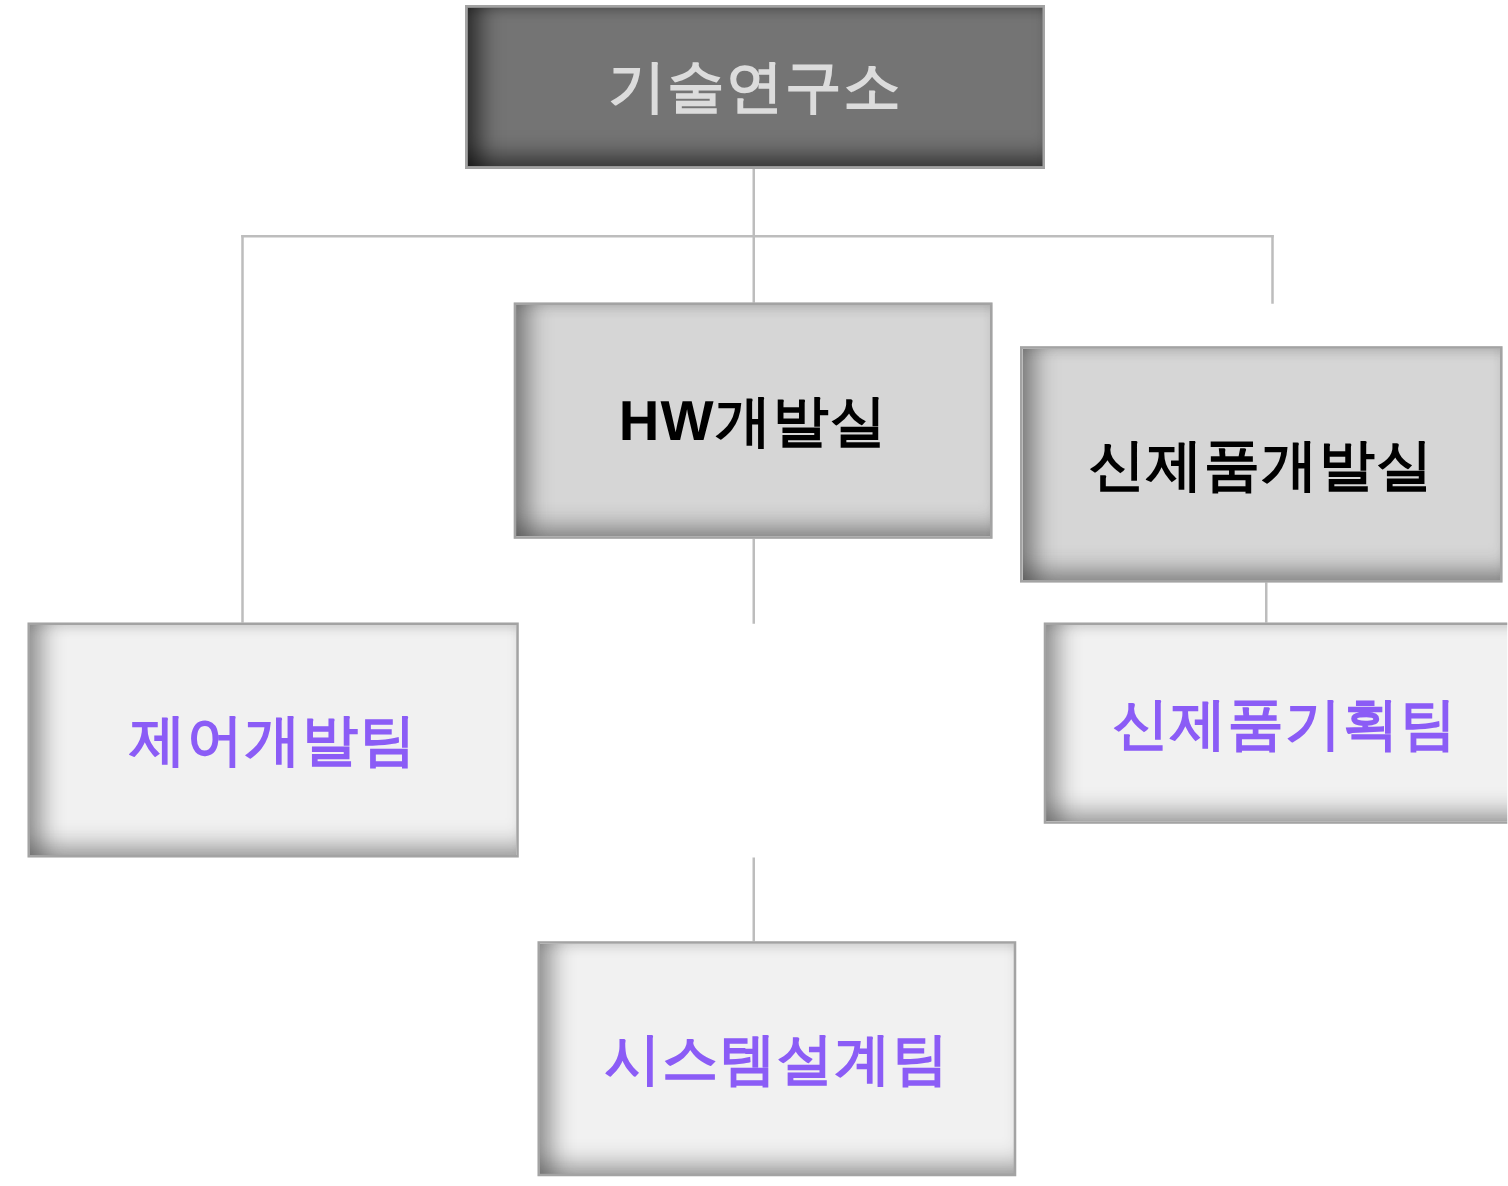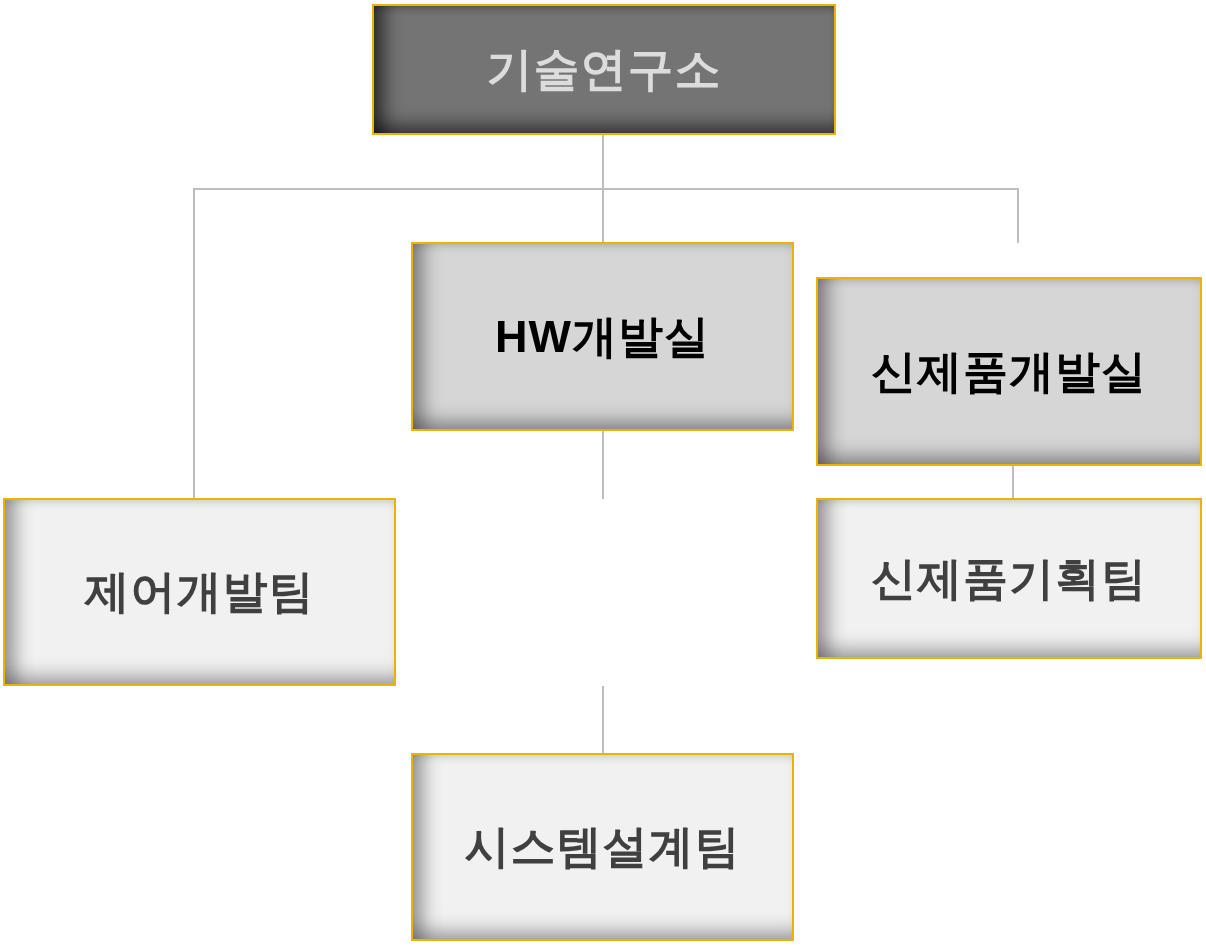--- a/index.html
+++ b/index.html
@@ -11,21 +11,21 @@
     position: relative;
     width: 1206px;
     height: 949px;
     background: #ffffff;
     overflow: hidden;
     font-family: "Liberation Sans", "DejaVu Sans", sans-serif;
   }
   .node {
     position: absolute;
     box-sizing: border-box;
-    border: 2px solid #eab308;
+    border: 2px solid #a3a3a3;
     display: flex;
     align-items: center;
     justify-content: center;
     text-align: center;
     font-weight: bold;
     letter-spacing: 1px;
     z-index: 2;
   }
   .node-dark {
     background: #747474;
@@ -40,26 +40,27 @@
     background: #d6d6d6;
     color: #000000;
     font-size: 45px;
     box-shadow:
       inset 22px 0 18px -12px rgba(40,40,40,0.50),
       inset 0 -20px 18px -12px rgba(40,40,40,0.45),
       inset 0 8px 10px -7px rgba(40,40,40,0.22);
   }
   .node-light {
     background: #f1f1f1;
-    color: #404040;
+    color: #8b5cf6;
     font-size: 45px;
     box-shadow:
       inset 22px 0 18px -12px rgba(40,40,40,0.45),
       inset 0 -20px 18px -12px rgba(40,40,40,0.40),
       inset 0 8px 10px -7px rgba(40,40,40,0.18);
+    margin-left: 19px;
   }
   .connector {
     position: absolute;
     background: #bdbdbd;
     z-index: 1;
   }
   
   #node-root            { left: 372px; top: 4px;   width: 464px; height: 131px; }
   #node-hw-lab          { left: 411px; top: 242px; width: 383px; height: 189px; }
   #node-new-product-lab { left: 816px; top: 242px; width: 386px; height: 189px; margin-top: 35px; }

